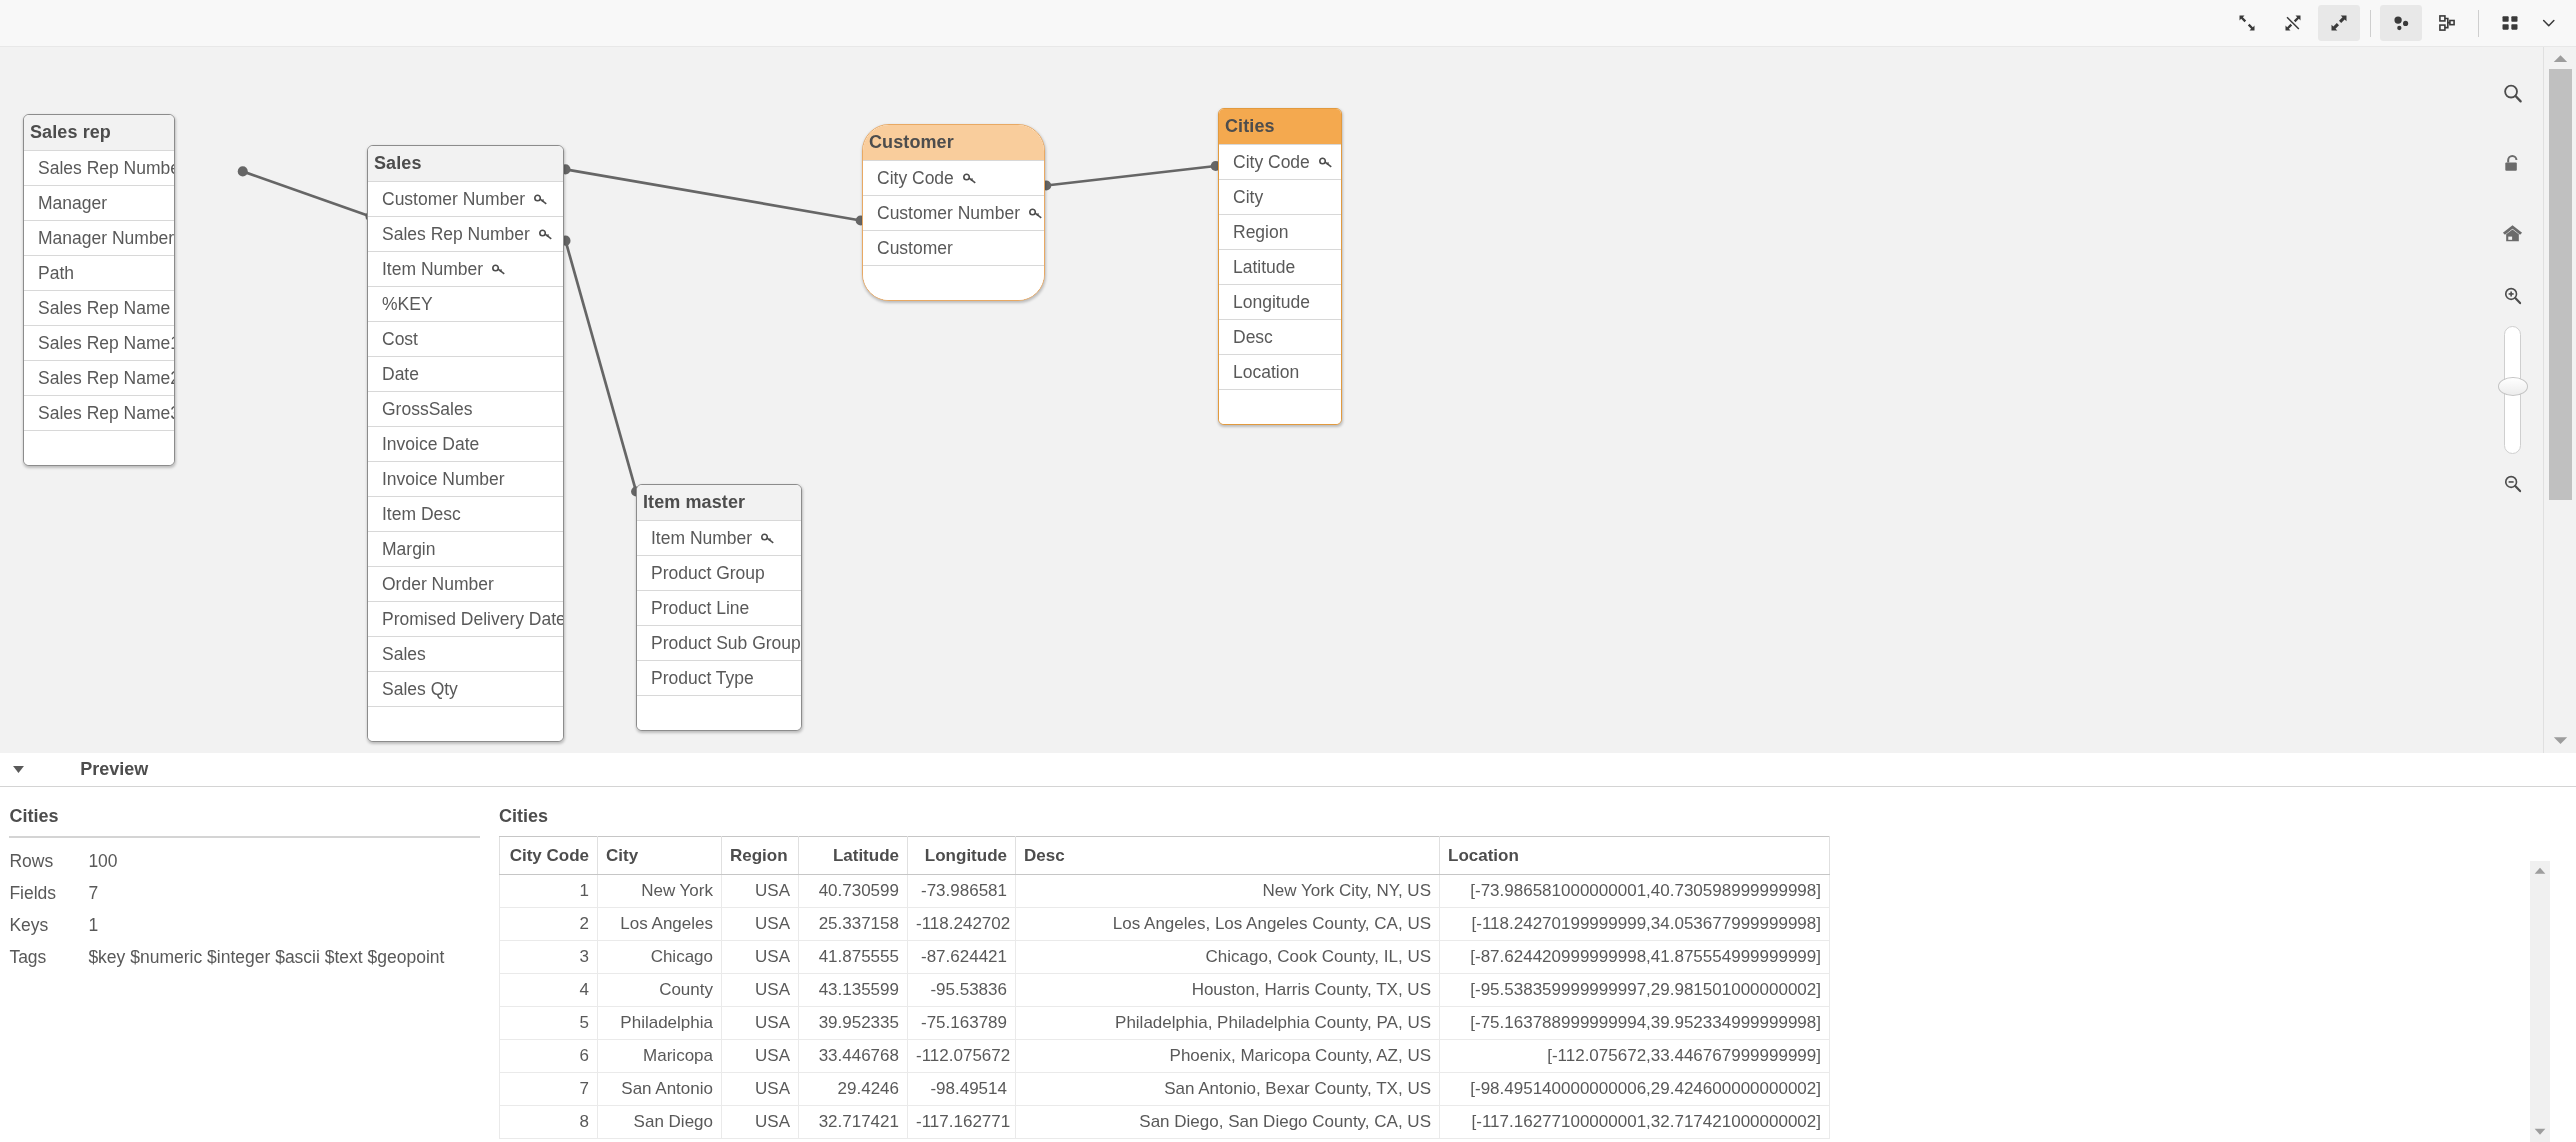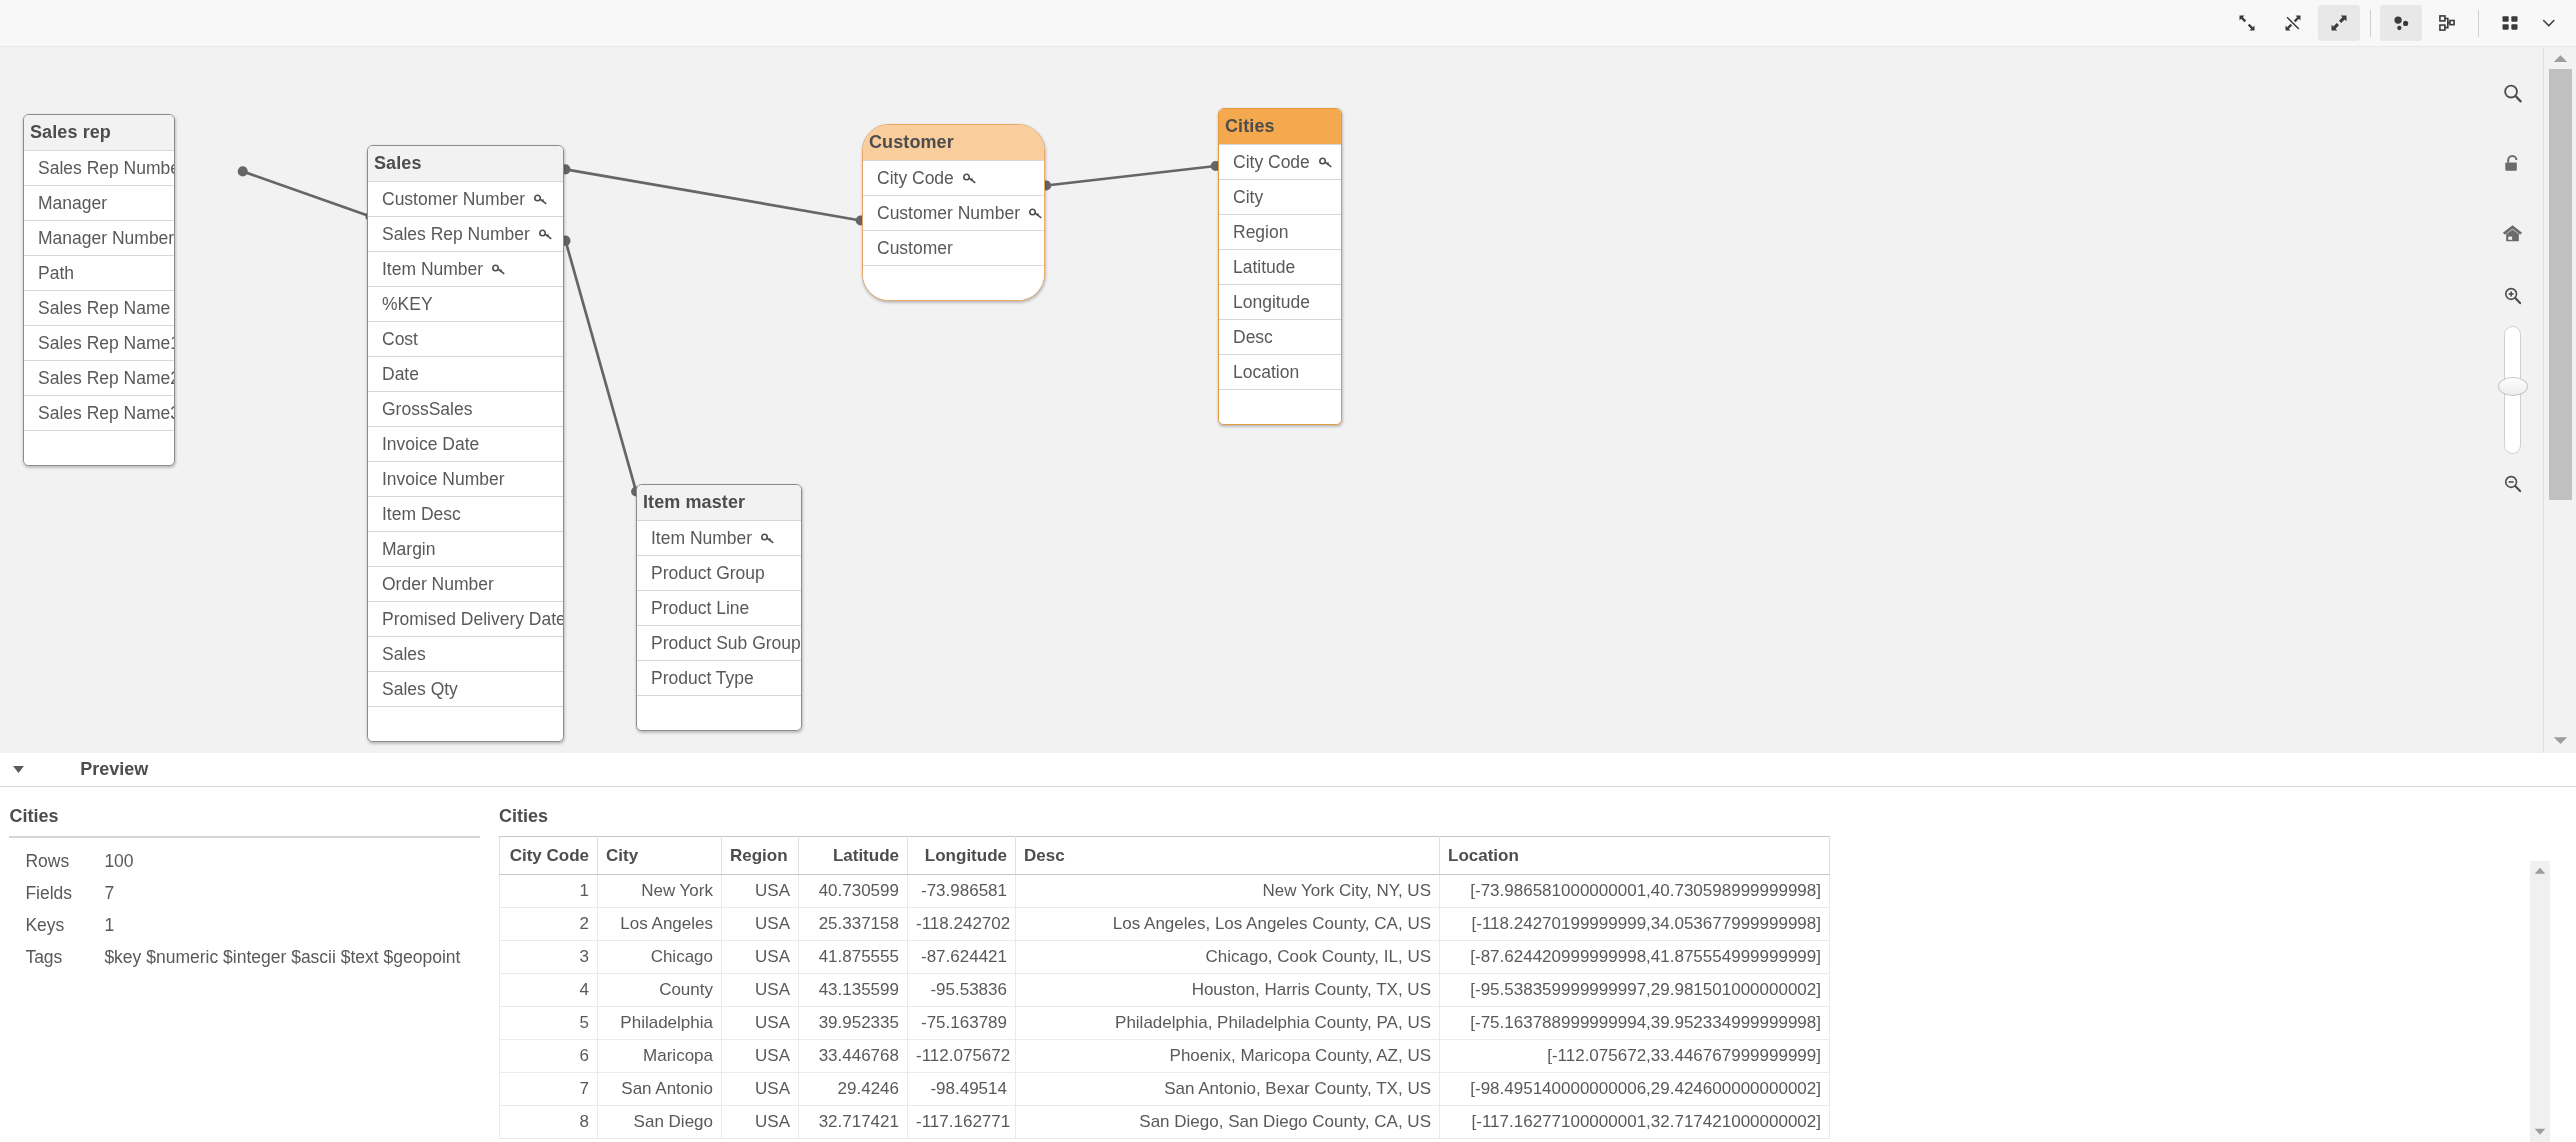--- a/index.html
+++ b/index.html
@@ -178,21 +178,21 @@
   #meta-panel {
     position: absolute; left: 0; top: 0;
     width: 491px; height: 355px;
     padding: 19px 0 0 9.4px;
   }
   #meta-title {
     font-size: 18px; color: #4d4d4d; font-weight: bold;
     margin-bottom: 9.4px;
   }
   #meta-rule { width: 471px; height: 1.3px; background: #d4d4d4; margin-bottom: 13.5px; }
-  .meta-row { display: flex; font-size: 17.5px; color: #595959; margin-bottom: 10.8px; margin-left: 16px; }
+  .meta-row { display: flex; font-size: 17.5px; color: #595959; margin-bottom: 10.8px; }
   .meta-k { width: 79px; flex: none; }
   .meta-v { white-space: nowrap; }
 
   #table-panel {
     position: absolute; left: 491px; top: 0;
     width: 2025px; height: 355px;
     padding-top: 19px;
   }
   #table-title {
     font-size: 18px; color: #4d4d4d; font-weight: bold;

